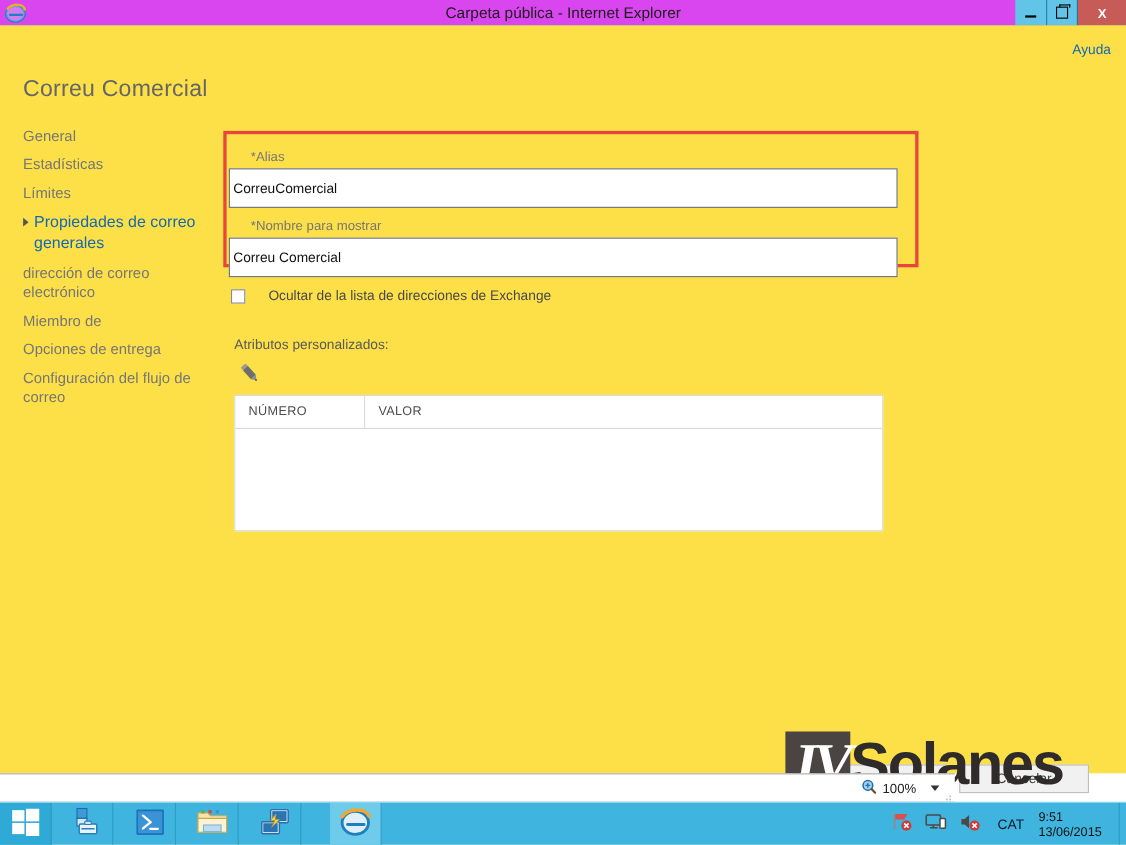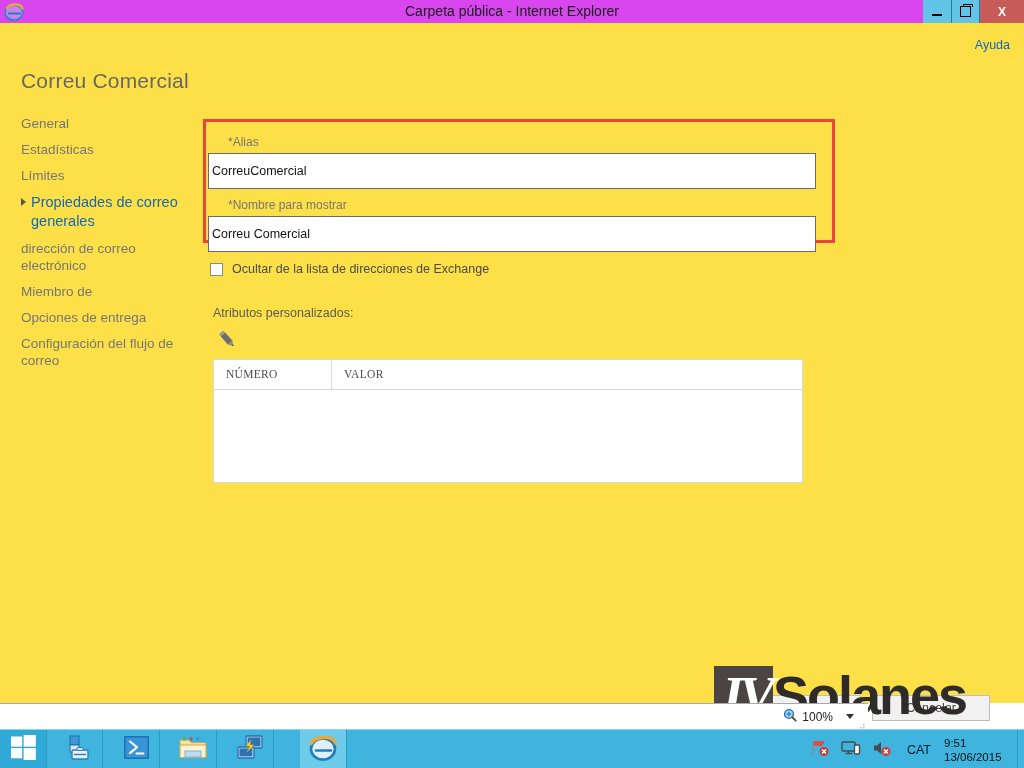--- a/index.html
+++ b/index.html
@@ -79,35 +79,35 @@
     position:absolute;height:20px;background:#fff;
     border:1px solid #6b6b6b;box-sizing:border-box;
     font-family:"Liberation Sans",sans-serif;font-size:12.5px;color:#111;
     padding:17px 3px;line-height:18px;
   }
   .lbl-alias{left:208px;top:112px;}
   .inp-alias{left:208px;top:130px;width:608px;}
   .lbl-display{left:208px;top:175px;}
   .inp-display{left:208px;top:193px;width:608px;}
 
-  .chk-row{position:absolute;left:210px;top:239px;display:flex;align-items:center;cursor:pointer;}
+  .chk-row{position:absolute;left:210px;top:239px;display:flex;align-items:center;cursor:pointer;gap:12px;}
   .chk-box{
     width:13px;height:13px;border:1px solid #8a8a8a;background:#fff;box-sizing:border-box;
   }
   .chk-label{margin-left:9px;font-size:12.5px;color:#4a4a4a;}
 
   .attrs-label{position:absolute;left:213px;top:283px;font-size:12.5px;color:#5a5a5a;}
   .pencil{position:absolute;left:215px;top:305px;width:24px;height:22px;cursor:pointer;}
 
   .tbl{
     position:absolute;left:213px;top:336px;width:590px;height:124px;
     border:1px solid #d9d9d9;box-sizing:border-box;background:#fff;
   }
   .tbl-head{
-    display:flex;height:29px;border-bottom:1px solid #d9d9d9;font-family:Liberation Serif, serif;
+    display:flex;height:29px;border-bottom:1px solid #d9d9d9;
   }
   .th{
     font-size:11.5px;color:#4d4d4d;letter-spacing:.3px;padding-left:12px;
     height:29px;line-height:29px;box-sizing:border-box;
   }
   .th.num{width:118px;border-right:1px solid #d9d9d9;}
   .th.val{flex:1;}
   .tbl-body{height:93px;}
 
   

